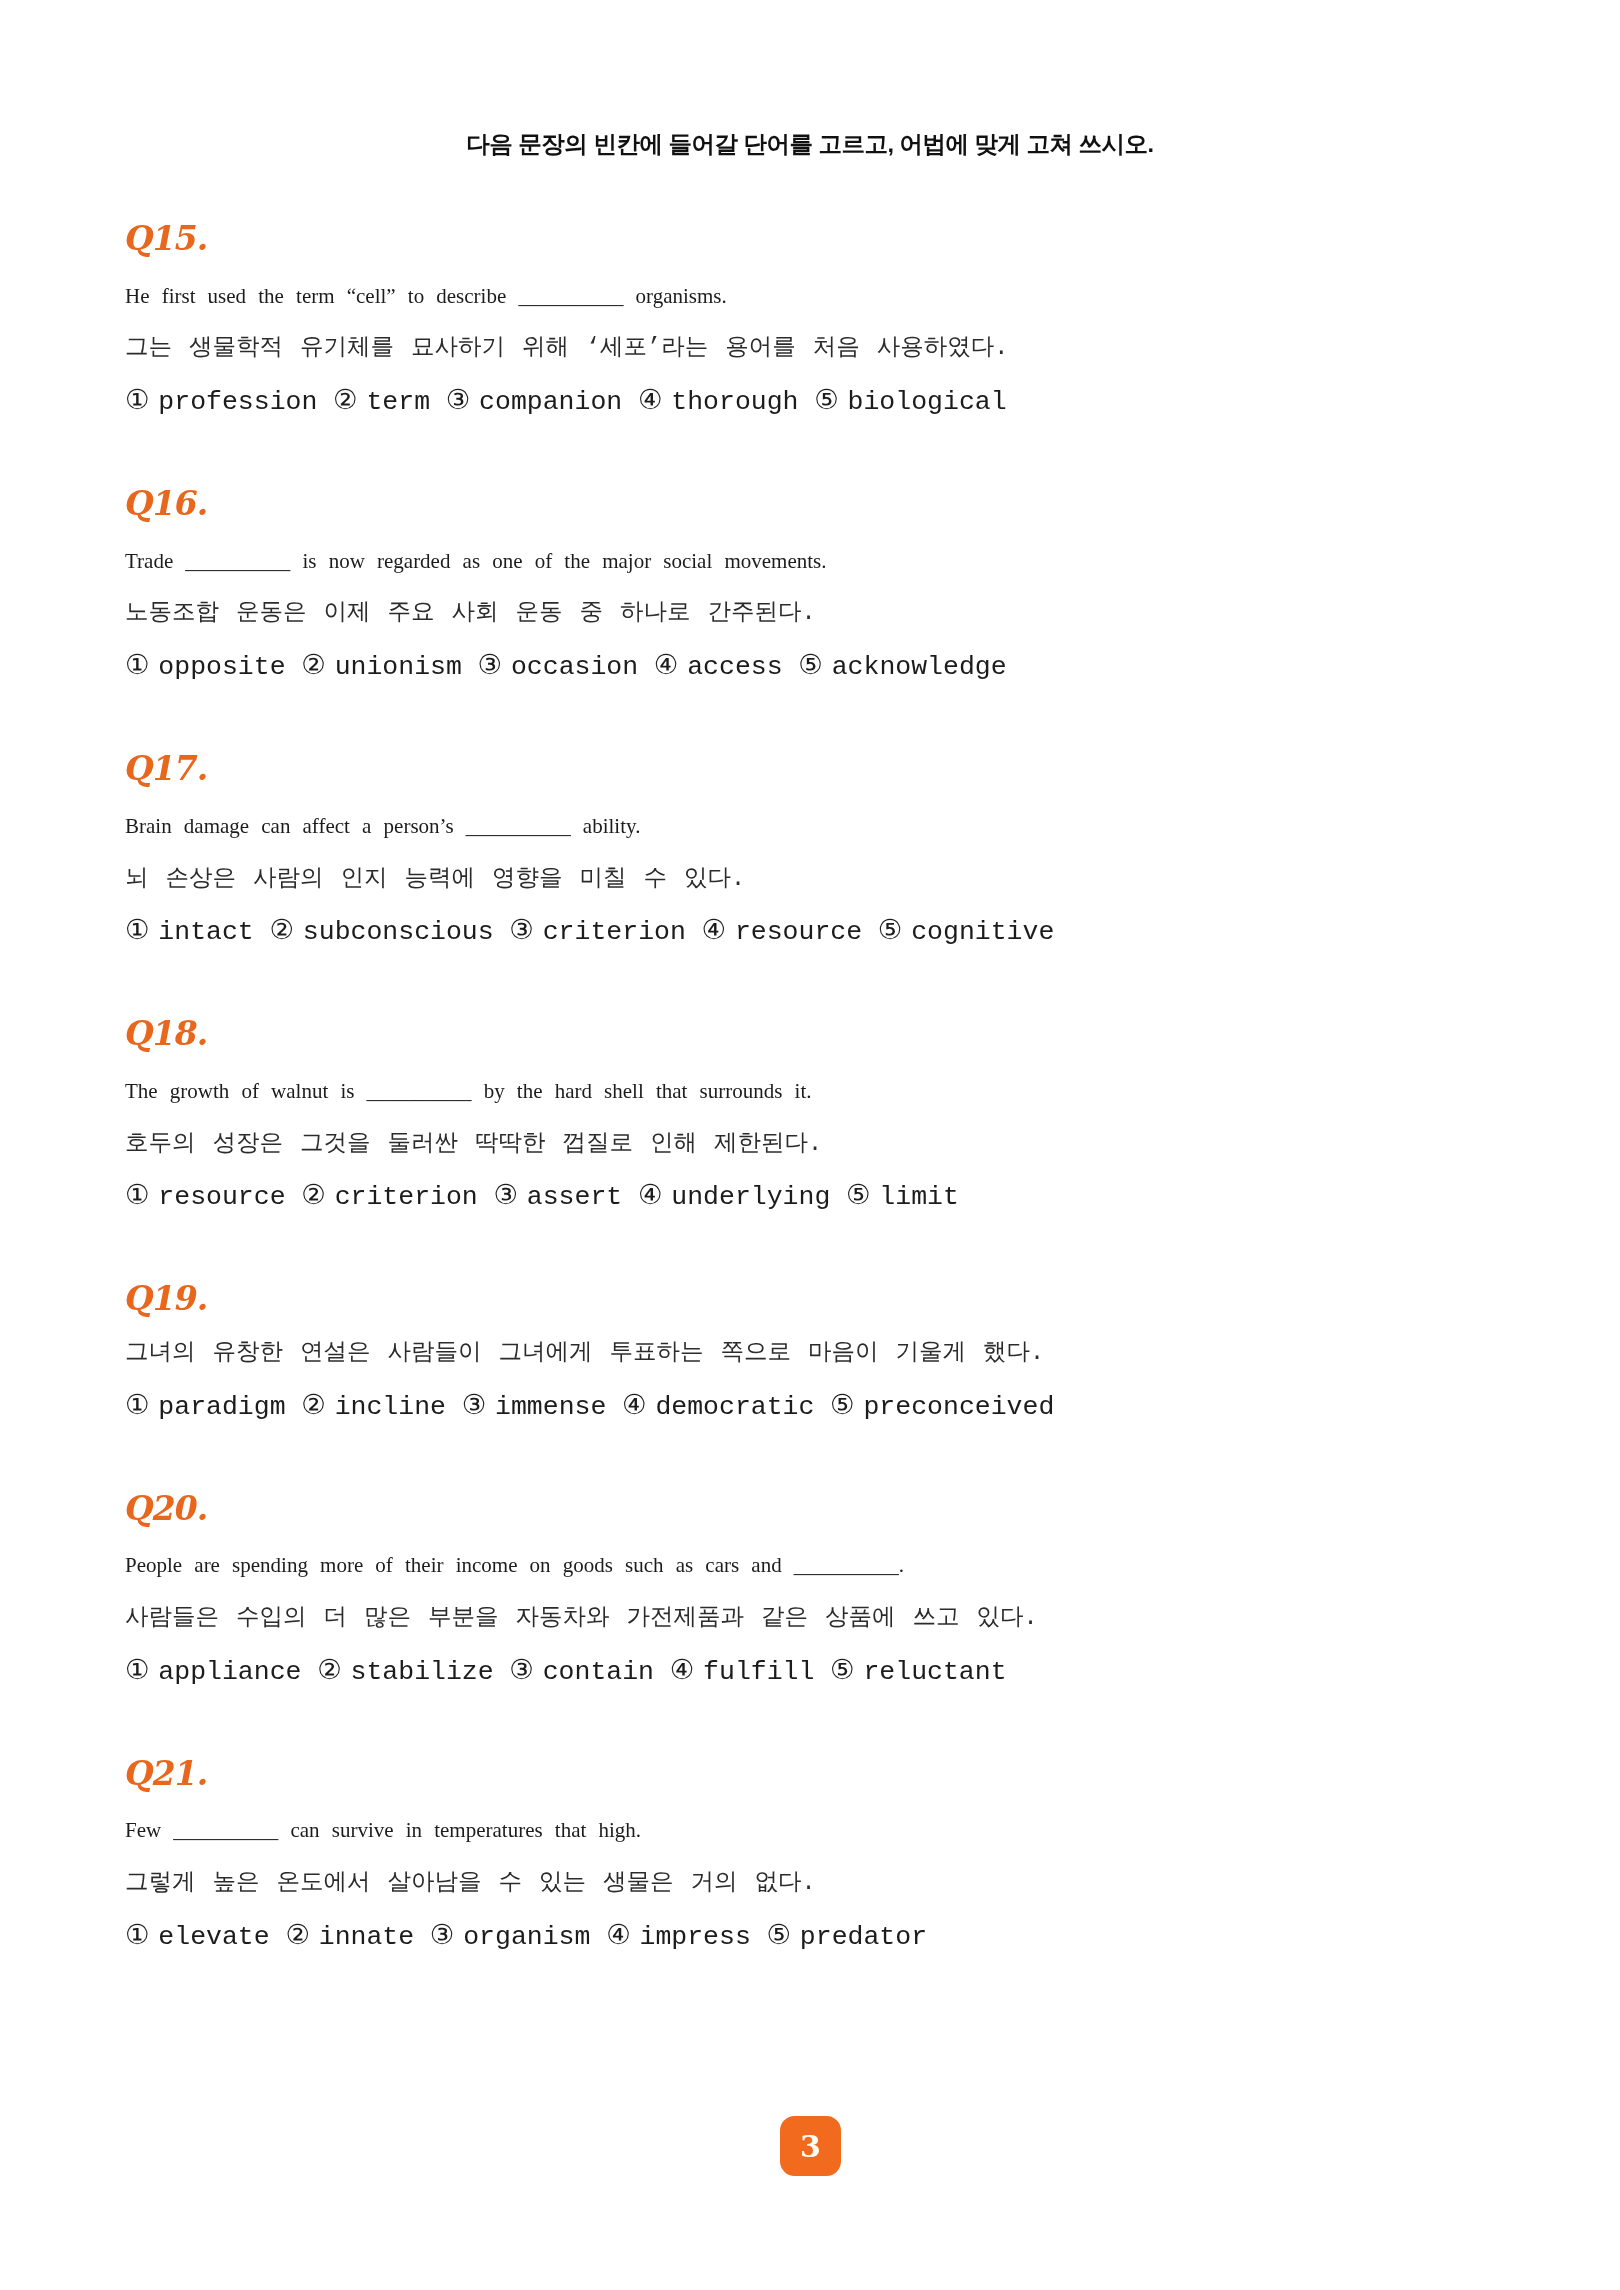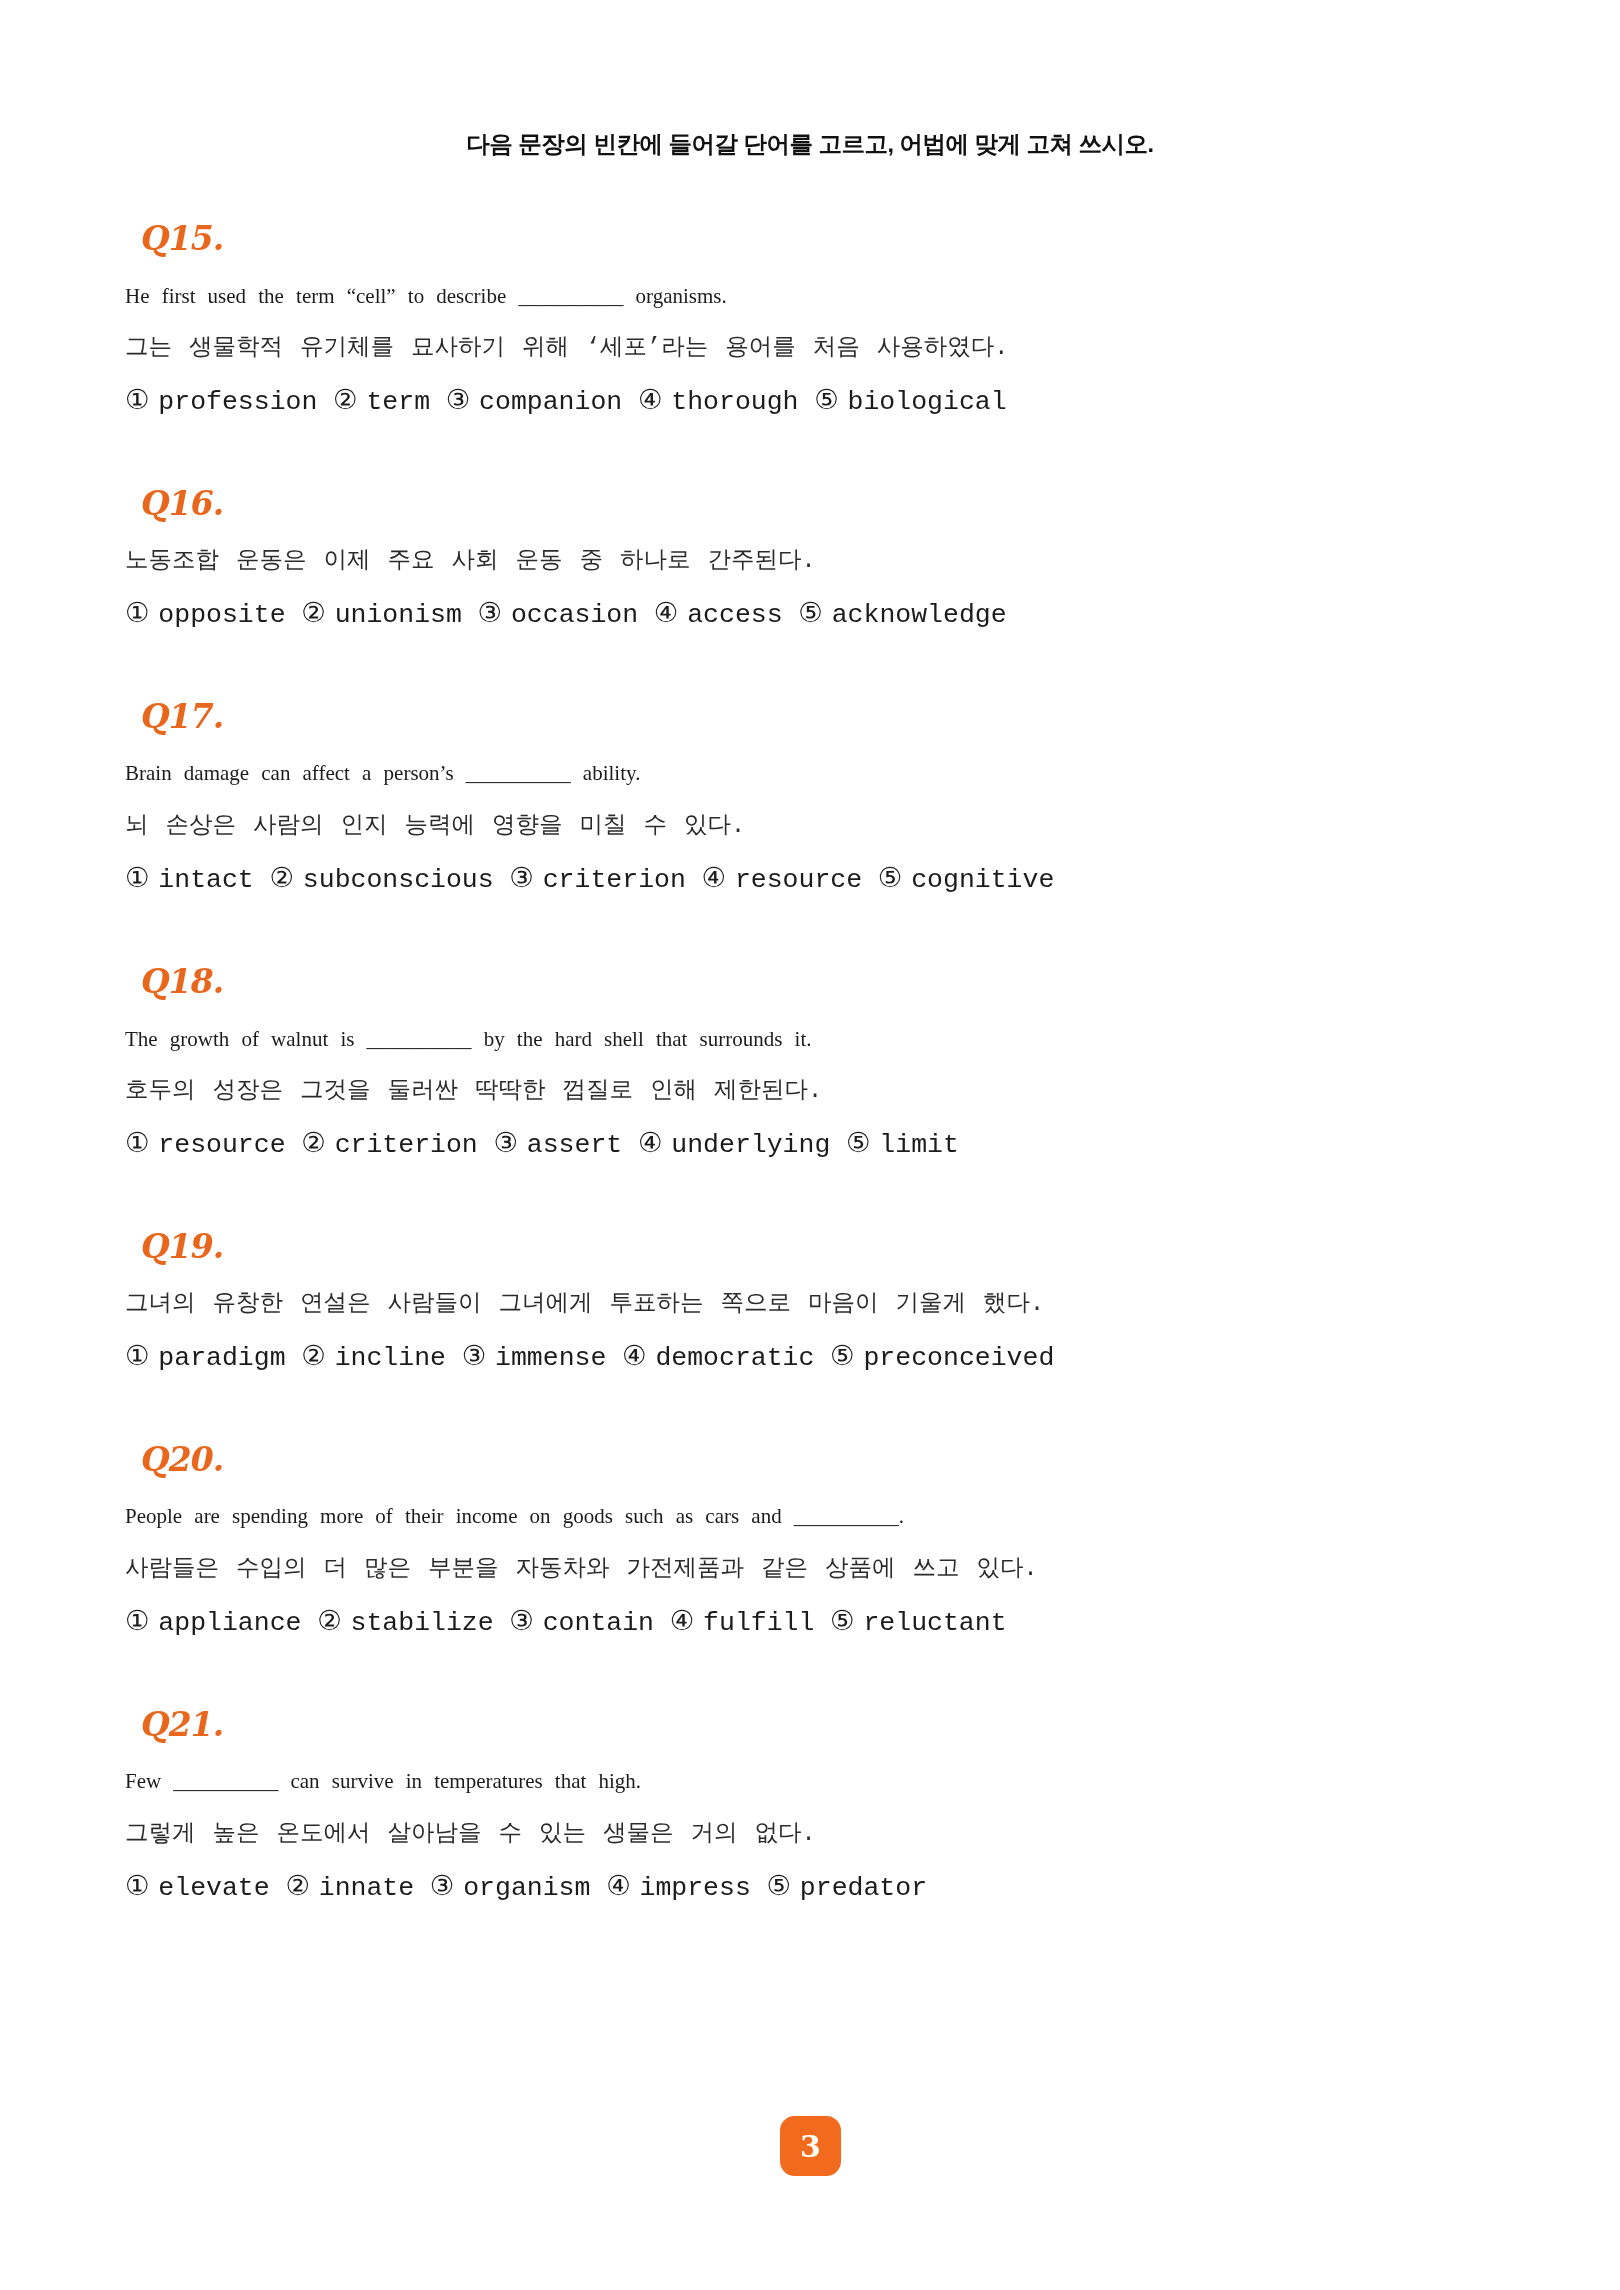--- a/index.html
+++ b/index.html
@@ -27,21 +27,21 @@
     line-height: 28px;
     color: #111111;
     letter-spacing: -0.5px;
   }
   .question-list {
     margin-top: 59px;
     padding: 0 108px 0 125px;
   }
   .question { margin: 0 0 60px 0; }
   .qlabel {
-    margin: 16px;
+    margin: 0;
     font-family: "DejaVu Serif", "Liberation Serif", serif;
     font-style: italic;
     font-weight: 700;
     font-size: 33px;
     line-height: 43px;
     color: #e8671d;
     letter-spacing: -1px;
   }
   .english {
     margin: 16.7px 0 0 0;
@@ -94,20 +94,21 @@
   <div class="question-list">
   <section class="question">
     <h2 class="qlabel">Q15.</h2>
     <p class="english">He first used the term “cell” to describe __________ organisms.</p>
     <p class="korean">그는 생물학적 유기체를 묘사하기 위해 ‘세포’라는 용어를 처음 사용하였다.</p>
     <p class="choices"><span class="choice"><span class="marker">①</span><span class="word">profession</span></span><span class="choice"><span class="marker">②</span><span class="word">term</span></span><span class="choice"><span class="marker">③</span><span class="word">companion</span></span><span class="choice"><span class="marker">④</span><span class="word">thorough</span></span><span class="choice"><span class="marker">⑤</span><span class="word">biological</span></span></p>
   </section>
 
   <section class="question">
     <h2 class="qlabel">Q16.</h2>
+    <p class="english">Trade __________ is now regarded as one of the major social movements.</p>
     <p class="korean">노동조합 운동은 이제 주요 사회 운동 중 하나로 간주된다.</p>
     <p class="choices"><span class="choice"><span class="marker">①</span><span class="word">opposite</span></span><span class="choice"><span class="marker">②</span><span class="word">unionism</span></span><span class="choice"><span class="marker">③</span><span class="word">occasion</span></span><span class="choice"><span class="marker">④</span><span class="word">access</span></span><span class="choice"><span class="marker">⑤</span><span class="word">acknowledge</span></span></p>
   </section>
 
   <section class="question">
     <h2 class="qlabel">Q17.</h2>
     <p class="english">Brain damage can affect a person’s __________ ability.</p>
     <p class="korean">뇌 손상은 사람의 인지 능력에 영향을 미칠 수 있다.</p>
     <p class="choices"><span class="choice"><span class="marker">①</span><span class="word">intact</span></span><span class="choice"><span class="marker">②</span><span class="word">subconscious</span></span><span class="choice"><span class="marker">③</span><span class="word">criterion</span></span><span class="choice"><span class="marker">④</span><span class="word">resource</span></span><span class="choice"><span class="marker">⑤</span><span class="word">cognitive</span></span></p>
   </section>

